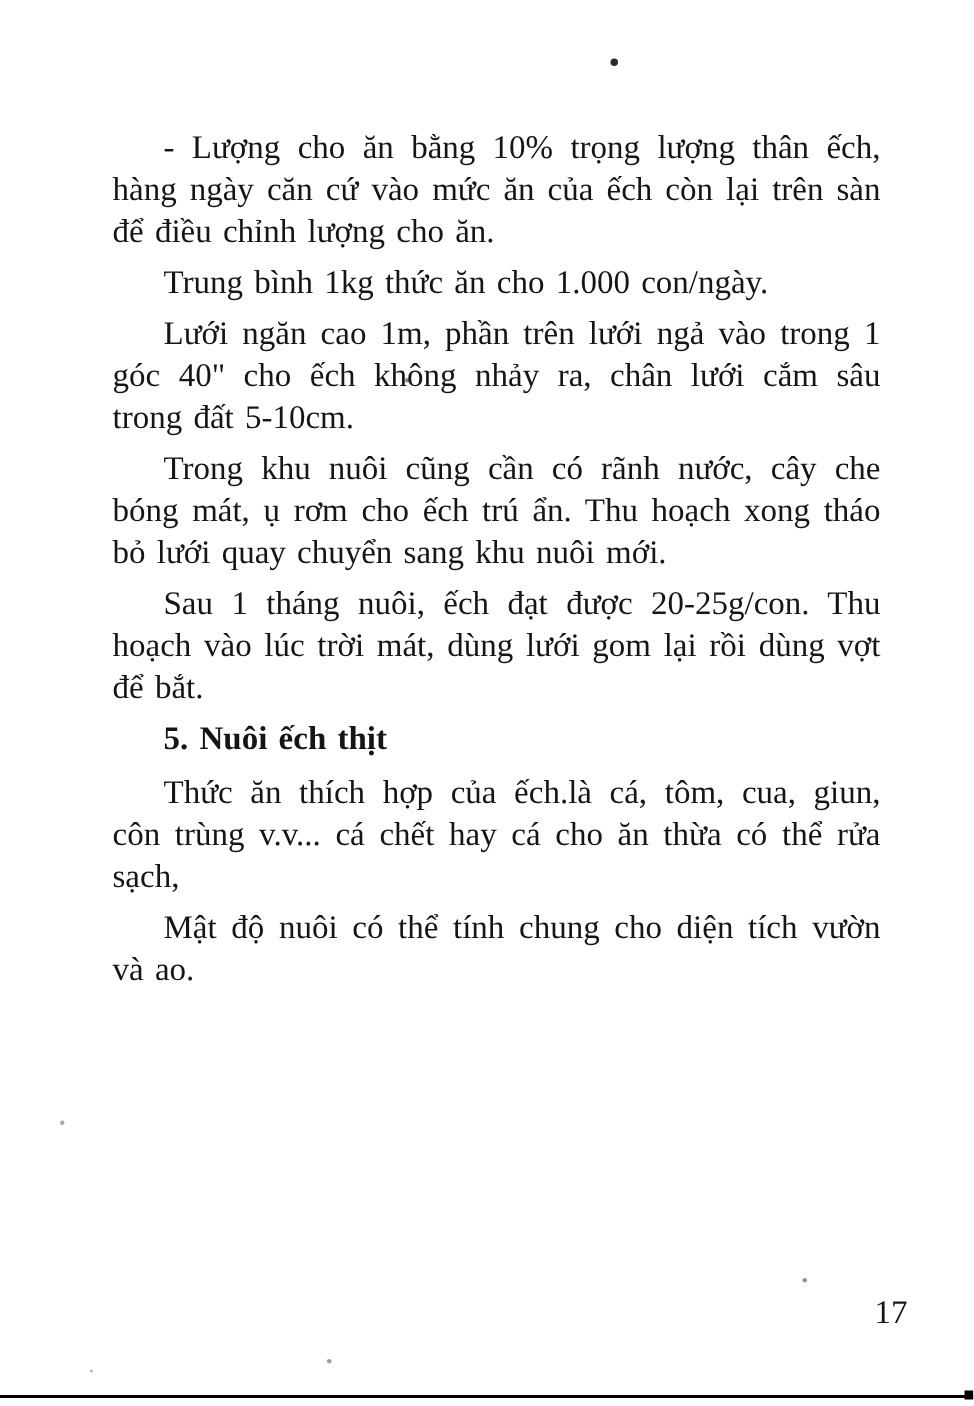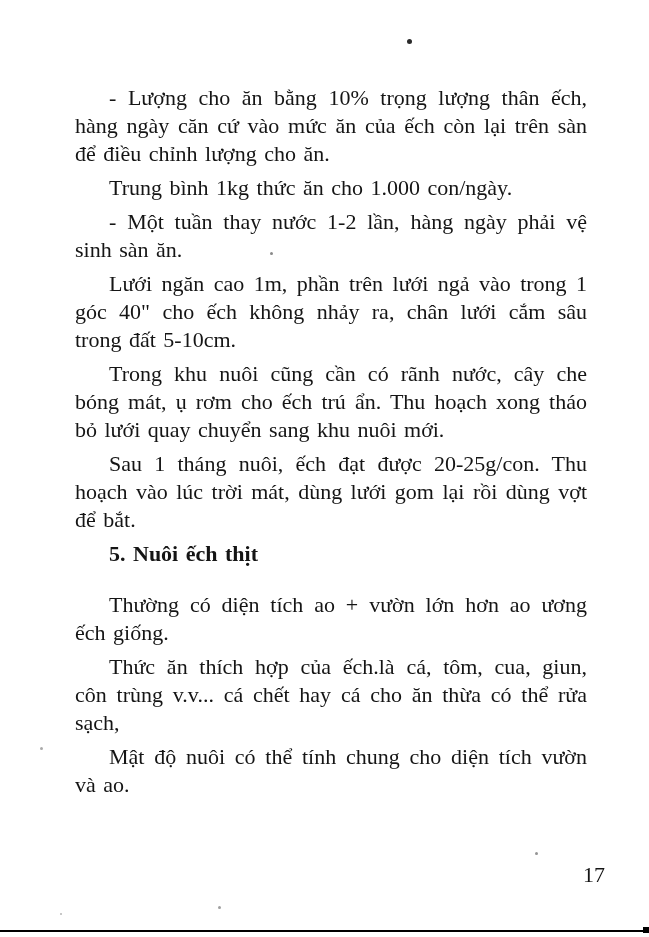--- a/index.html
+++ b/index.html
@@ -26,21 +26,21 @@
     margin: 0 0 6px 0;
     font-size: 22px;
     line-height: 28px;
     text-align: justify;
     text-indent: 34px;
     word-spacing: 2px;
   }
   .content p.heading {
     font-weight: 700;
     margin-top: 4px;
-    margin-bottom: 23px;
+    margin-bottom: 8px;
     text-align: left;
   }
   .page-number {
     position: absolute;
     top: 862px;
     left: 583px;
     font-size: 22px;
     line-height: 26px;
     color: #151515;
   }
@@ -80,26 +80,24 @@
   <div class="speck speck-1"></div>
   <div class="speck speck-2"></div>
   <div class="speck speck-3"></div>
   <div class="speck speck-4"></div>
   <div class="speck speck-5"></div>
   <div class="speck speck-6"></div>
 
   <div class="content">
     <p class="body">- Lượng cho ăn bằng 10% trọng lượng thân ếch, hàng ngày căn cứ vào mức ăn của ếch còn lại trên sàn để điều chỉnh lượng cho ăn.</p>
     <p class="body">Trung bình 1kg thức ăn cho 1.000 con/ngày.</p>
-    <p class="body">- Một tuần thay nước 1-2 lần, hàng ngày phải vệ sinh sàn ăn.</p>
     <p class="body">Lưới ngăn cao 1m, phần trên lưới ngả vào trong 1 góc 40" cho ếch không nhảy ra, chân lưới cắm sâu trong đất 5-10cm.</p>
     <p class="body">Trong khu nuôi cũng cần có rãnh nước, cây che bóng mát, ụ rơm cho ếch trú ẩn. Thu hoạch xong tháo bỏ lưới quay chuyển sang khu nuôi mới.</p>
     <p class="body">Sau 1 tháng nuôi, ếch đạt được 20-25g/con. Thu hoạch vào lúc trời mát, dùng lưới gom lại rồi dùng vợt để bắt.</p>
     <p class="heading">5. Nuôi ếch thịt</p>
-    <p class="body">Thường có diện tích ao + vườn lớn hơn ao ương ếch giống.</p>
     <p class="body">Thức ăn thích hợp của ếch.là cá, tôm, cua, giun, côn trùng v.v... cá chết hay cá cho ăn thừa có thể rửa sạch,</p>
     <p class="body">Mật độ nuôi có thể tính chung cho diện tích vườn và ao.</p>
   </div>
 
   <div class="page-number">17</div>
 
   <div class="scan-line"></div>
   <div class="scan-nub"></div>
 
 </div>

